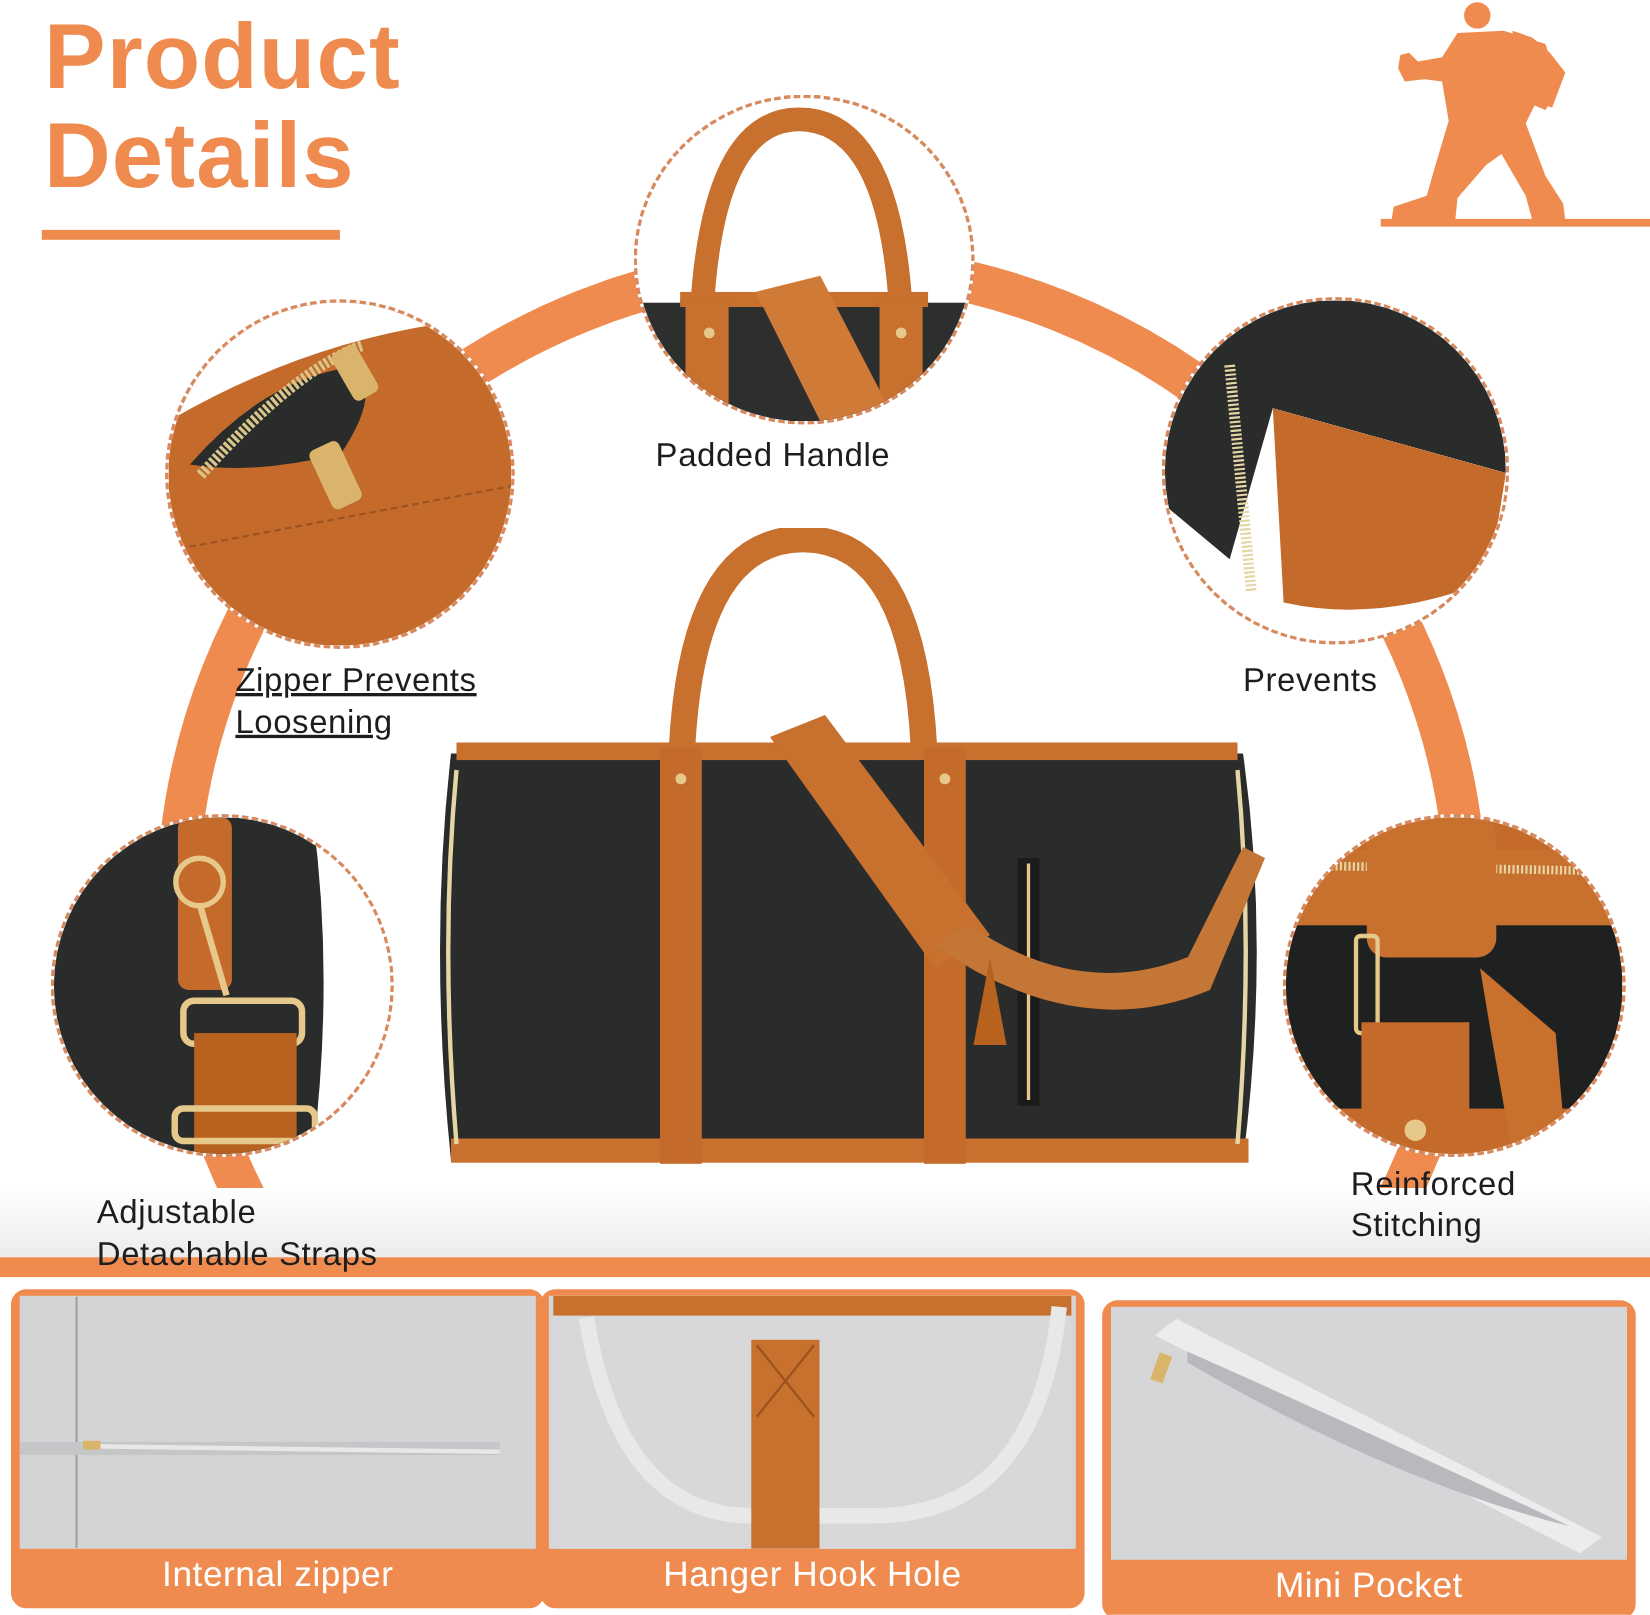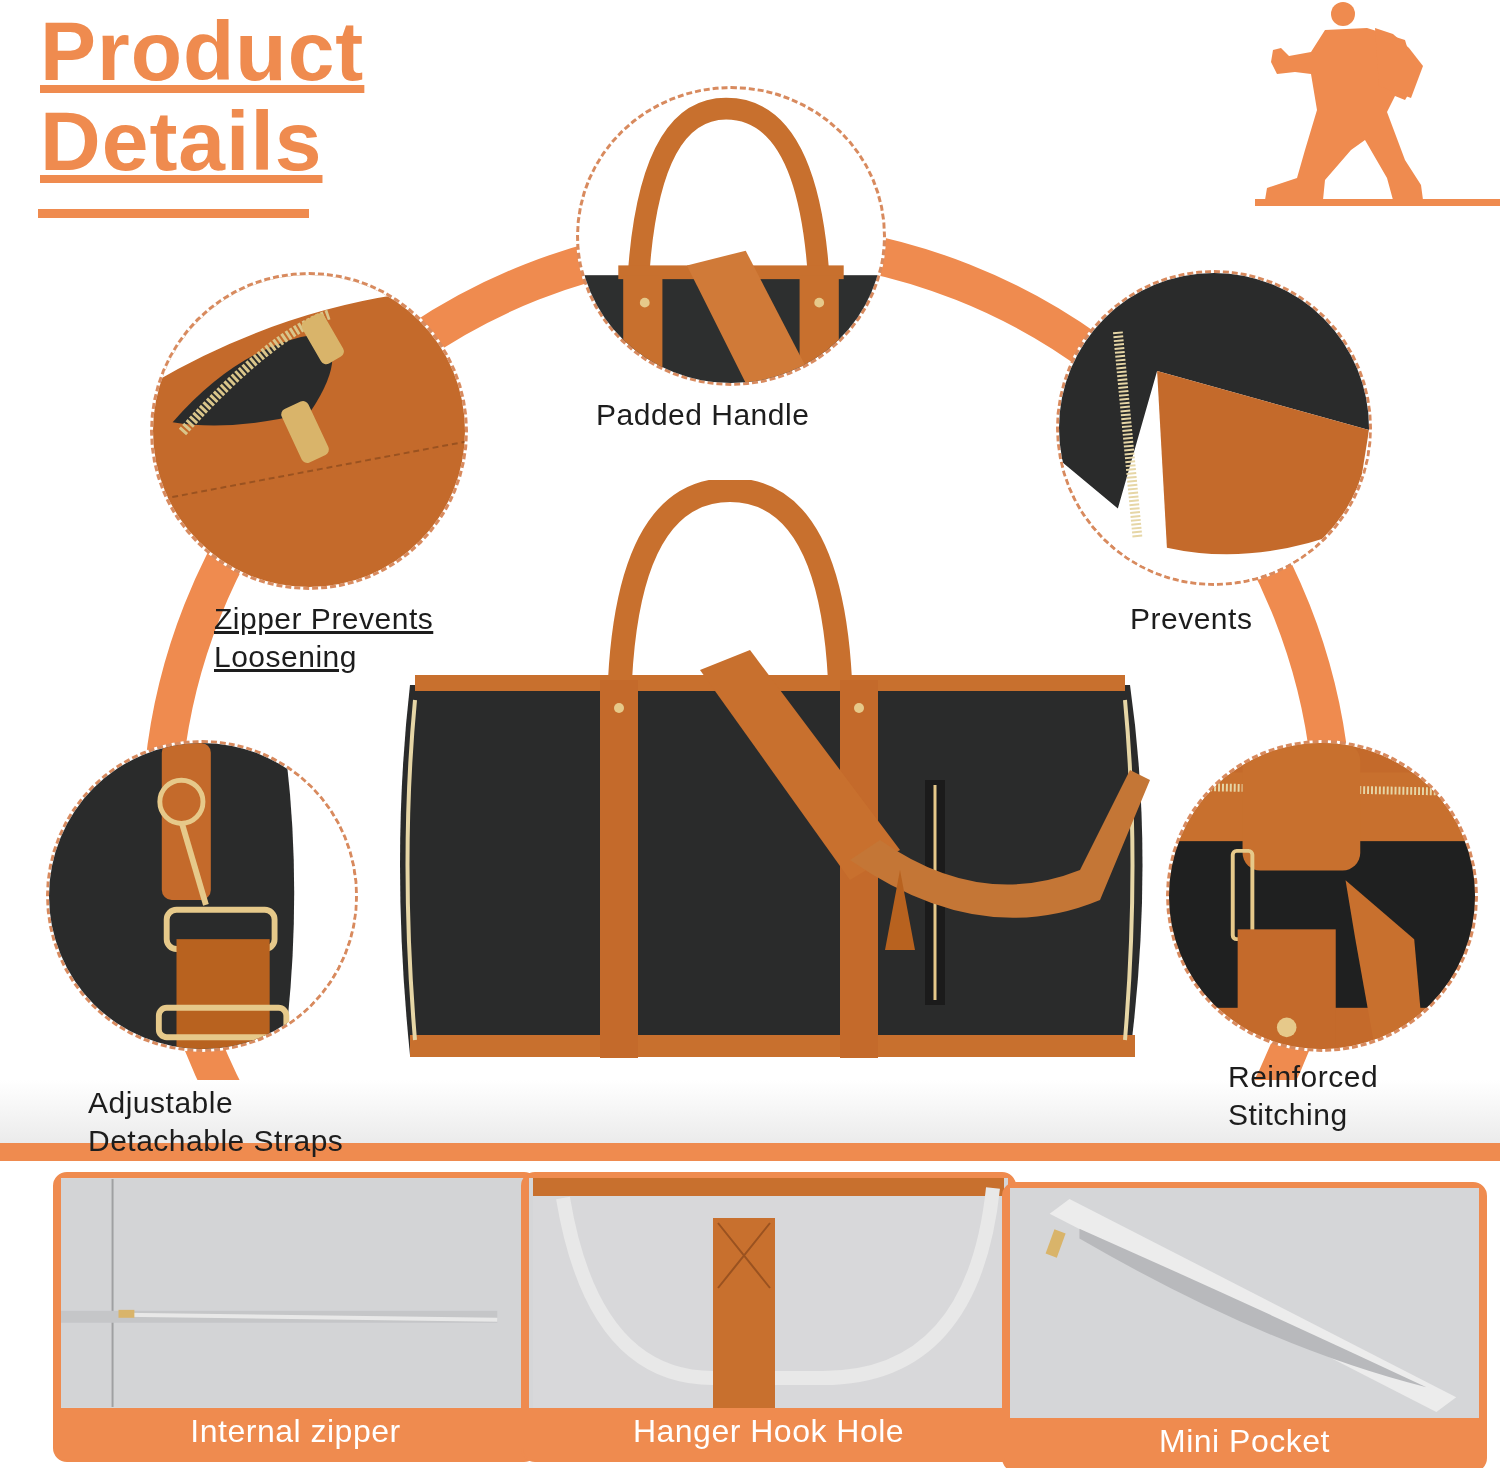--- a/index.html
+++ b/index.html
@@ -5,21 +5,20 @@
   html, body { margin:0; padding:0; }
   body {
     width:1500px; height:1468px; position:relative; overflow:hidden;
     background:#ffffff;
     font-family:"Liberation Sans", sans-serif;
   }
   .title {
     position:absolute; left:40px; top:6px;
     color:#EF8B4F; font-weight:bold; font-size:84px; line-height:90px;
     letter-spacing:1px;
-    text-decoration:underline;
   }
   .title-underline {
     position:absolute; left:38px; top:209px; width:271px; height:9px;
     background:#EF8B4F;
   }
   .logo { position:absolute; left:1255px; top:0px; width:245px; height:210px; }
 
   
   .arc-wrap { position:absolute; left:0; top:0; width:1500px; height:1150px; overflow:hidden; }
   .arc {
@@ -192,34 +191,34 @@
     <rect x="545" y="300" width="20" height="225" fill="#1b1b1b"></rect>
     <line x1="555" y1="305" x2="555" y2="520" stroke="#E6C98A" stroke-width="3"></line>
 
     <path d="M320 190 L370 170 L520 370 L470 400 Z" fill="#C8702E"></path>
     <path d="M470 380 Q600 470 720 420 L770 300 L750 290 L700 390 Q600 430 500 360 Z" fill="#C47636"></path>
 
     <path d="M520 390 L505 470 L535 470 Z" fill="#B8621F"></path>
   </svg>
 </div>
 
-<div class="panel" style="left:10px; width:485px;margin-left:43px;">
+<div class="panel" style="left:10px; width:485px;">
   <div class="photo">
     <svg viewBox="0 0 473 230">
       <rect width="473" height="230" fill="#d3d4d6"></rect>
       <line x1="52" y1="0" x2="52" y2="230" stroke="#9fa0a2" stroke-width="2"></line>
       <rect x="0" y="133" width="440" height="12" fill="#c5c6c8"></rect>
       <line x1="62" y1="137" x2="440" y2="142" stroke="#e8e8e8" stroke-width="4"></line>
       <rect x="58" y="132" width="16" height="8" fill="#D9B46A"></rect>
     </svg>
   </div>
   <div class="plabel">Internal zipper</div>
 </div>
 
-<div class="panel" style="left:521px; width:495px;">
+<div class="panel" style="left:491px; width:495px;">
   <div class="photo">
     <svg viewBox="0 0 471 230">
       <rect width="471" height="230" fill="#d8d8da"></rect>
       <rect x="0" y="0" width="471" height="18" fill="#C8702E"></rect>
       <path d="M30 20 Q60 200 180 200 L290 200 Q440 200 460 10" fill="none" stroke="#e8e8e8" stroke-width="14"></path>
       <rect x="180" y="40" width="62" height="190" fill="#C8702E"></rect>
       <path d="M185 45 L237 110 M237 45 L185 110" stroke="#9a5220" stroke-width="2"></path>
     </svg>
   </div>
   <div class="plabel">Hanger Hook Hole</div>

